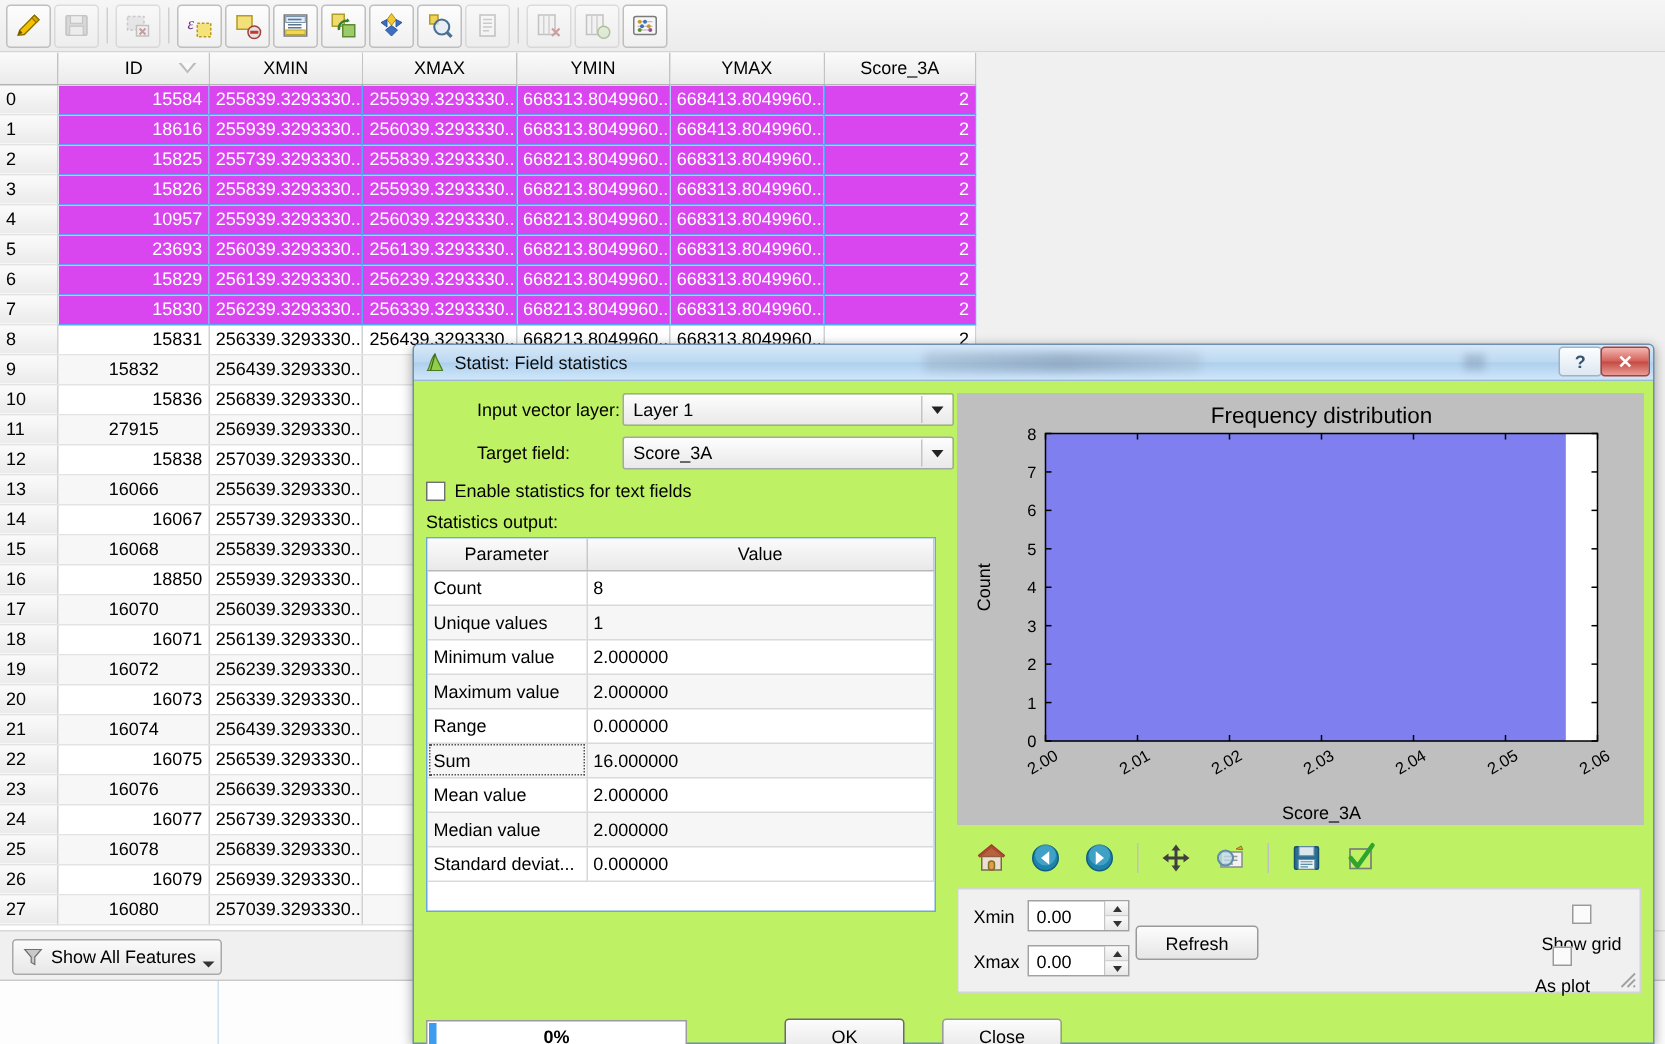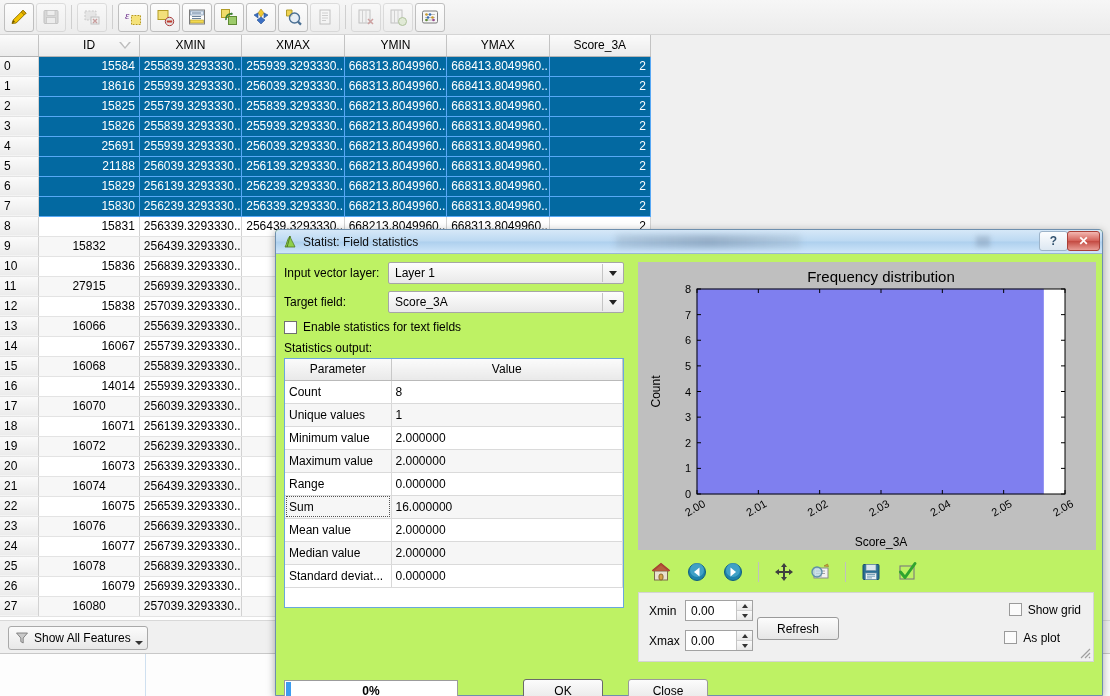--- a/index.html
+++ b/index.html
@@ -53,21 +53,21 @@
   table.grid td {
     height: 20px; border-right: 1px solid #d2d2d2; border-bottom: 1px solid #e3e3e3;
     padding: 0 4px; font-size: 12px; white-space: nowrap; overflow: hidden;
   }
   td.idx {
     background: linear-gradient(to bottom,#fbfbfb 0%,#ebebeb 100%);
     border-right: 1px solid #b4b4b4; text-align: left; color: #000;
   }
   td.val { text-align: right; background: #ffffff; color: #000; }
   tr.alt td.val { background: #f7f7f7; text-align: center; }
-  tr.sel td.val { background: #0369a1; color: #ffffff; border-right-color: #57a8f5; border-bottom-color: #57a8f5; margin-top: 21px;}
+  tr.sel td.val { background: #d946ef; color: #ffffff; border-right-color: #57a8f5; border-bottom-color: #57a8f5; margin-top: 21px;}
   .sort-arrow {
     position: absolute; right: 8px; top: 7px;
     width: 0; height: 0; border-left: 6px solid transparent;
     border-right: 6px solid transparent; border-top: 7px solid transparent;
     border-top-color: #bdbdbd;
   }
   .sort-arrow::after {
     content: ""; position: absolute; left: -4px; top: -7px;
     width: 0; height: 0; border-left: 4px solid transparent;
     border-right: 4px solid transparent; border-top: 5px solid #fafafa;
@@ -128,21 +128,21 @@
   }
   #btn-help { right: 34px; background: linear-gradient(to bottom,#fcfdfe,#dde8f2); color:#33536f; font-weight: bold;}
   #btn-close { right: 2px; width: 33px;
     background: linear-gradient(to bottom,#f3b7b1 0%, #d4625a 48%, #c44b43 52%, #e99c95 100%);
     border-color: #a94038; color: #fff; font-weight: bold; }
 
   #dlg-body { position: absolute; left: 0; top: 24px; width: 828px; height: 443px; }
 
   
   #left-pane { position: absolute; left: 8px; top: 8px; width: 352px; height: 408px; }
-  .frow { display: flex; align-items: center; margin-bottom: 7px; }
+  .frow { display: flex; align-items: center; margin-bottom: 7px; margin-left: 34px; }
   .flabel { font-size: 12px; width: 104px; }
   select.combo, .combo {
     height: 22px; width: 236px; font-size: 12px;
     border: 1px solid #a6a6a6; border-radius: 2px;
     background: linear-gradient(to bottom,#fdfdfd 0%,#e9e9e9 100%);
     display: flex; align-items: center; padding-left: 6px; position: relative; cursor: pointer;
   }
   .combo .arrow {
     position: absolute; right: 1px; top: 1px; width: 20px; height: 18px;
     display: flex; align-items: center; justify-content: center;
@@ -216,21 +216,21 @@
                 border-left: 1px solid #c4c4c4; display: flex; flex-direction: column; }
   .spin .btns > div { flex: 1; display: flex; align-items: center; justify-content: center;
                       background: linear-gradient(to bottom,#fafafa,#e8e8e8); cursor: pointer; }
   .spin .btns > div:first-child { border-bottom: 1px solid #d0d0d0; }
   .tri-up { width:0;height:0;border-left:3px solid transparent;border-right:3px solid transparent;border-bottom:4px solid #333;}
   .tri-dn { width:0;height:0;border-left:3px solid transparent;border-right:3px solid transparent;border-top:4px solid #333;}
   #refresh-btn { position: absolute; left: 118px; top: 24px; width: 82px; height: 23px;
                  border: 1px solid #9a9a9a; border-radius: 3px;
                  background: linear-gradient(to bottom,#fcfcfc,#e6e6e6);
                  display: flex; align-items: center; justify-content: center; font-size: 12px; cursor: pointer;}
-  .rchk { position: absolute; display: flex; align-items: flex-start; gap: 6px; font-size: 12px; }
+  .rchk { position: absolute; display: flex; align-items: center; gap: 6px; font-size: 12px; flex-direction: column; }
   .rchk .box { width: 13px; height: 13px; border: 1px solid #9a9a9a; background: #fbfbfb; cursor: pointer;}
   #grip { position: absolute; right: 2px; bottom: 2px; width: 14px; height: 14px; }
 </style>
 </head>
 <body>
 
 <div id="root">
 
   <div id="attr-window">
 
@@ -398,30 +398,30 @@
               <td class="idx">3</td>
               <td class="val">15826</td>
               <td class="val">255839.3293330...</td>
               <td class="val">255939.3293330...</td>
               <td class="val">668213.8049960...</td>
               <td class="val">668313.8049960...</td>
               <td class="val">2</td>
             </tr>
             <tr class="sel">
               <td class="idx">4</td>
-              <td class="val">25691</td>
+              <td class="val">10957</td>
               <td class="val">255939.3293330...</td>
               <td class="val">256039.3293330...</td>
               <td class="val">668213.8049960...</td>
               <td class="val">668313.8049960...</td>
               <td class="val">2</td>
             </tr>
             <tr class="sel">
               <td class="idx">5</td>
-              <td class="val">21188</td>
+              <td class="val">23693</td>
               <td class="val">256039.3293330...</td>
               <td class="val">256139.3293330...</td>
               <td class="val">668213.8049960...</td>
               <td class="val">668313.8049960...</td>
               <td class="val">2</td>
             </tr>
             <tr class="sel">
               <td class="idx">6</td>
               <td class="val">15829</td>
               <td class="val">256139.3293330...</td>
@@ -506,21 +506,21 @@
               <td class="idx">15</td>
               <td class="val">16068</td>
               <td class="val">255839.3293330...</td>
               <td class="val">25593</td>
               <td class="val"></td>
               <td class="val"></td>
               <td class="val"></td>
             </tr>
             <tr>
               <td class="idx">16</td>
-              <td class="val">14014</td>
+              <td class="val">18850</td>
               <td class="val">255939.3293330...</td>
               <td class="val">25603</td>
               <td class="val"></td>
               <td class="val"></td>
               <td class="val"></td>
             </tr>
             <tr class="alt">
               <td class="idx">17</td>
               <td class="val">16070</td>
               <td class="val">256039.3293330...</td>

